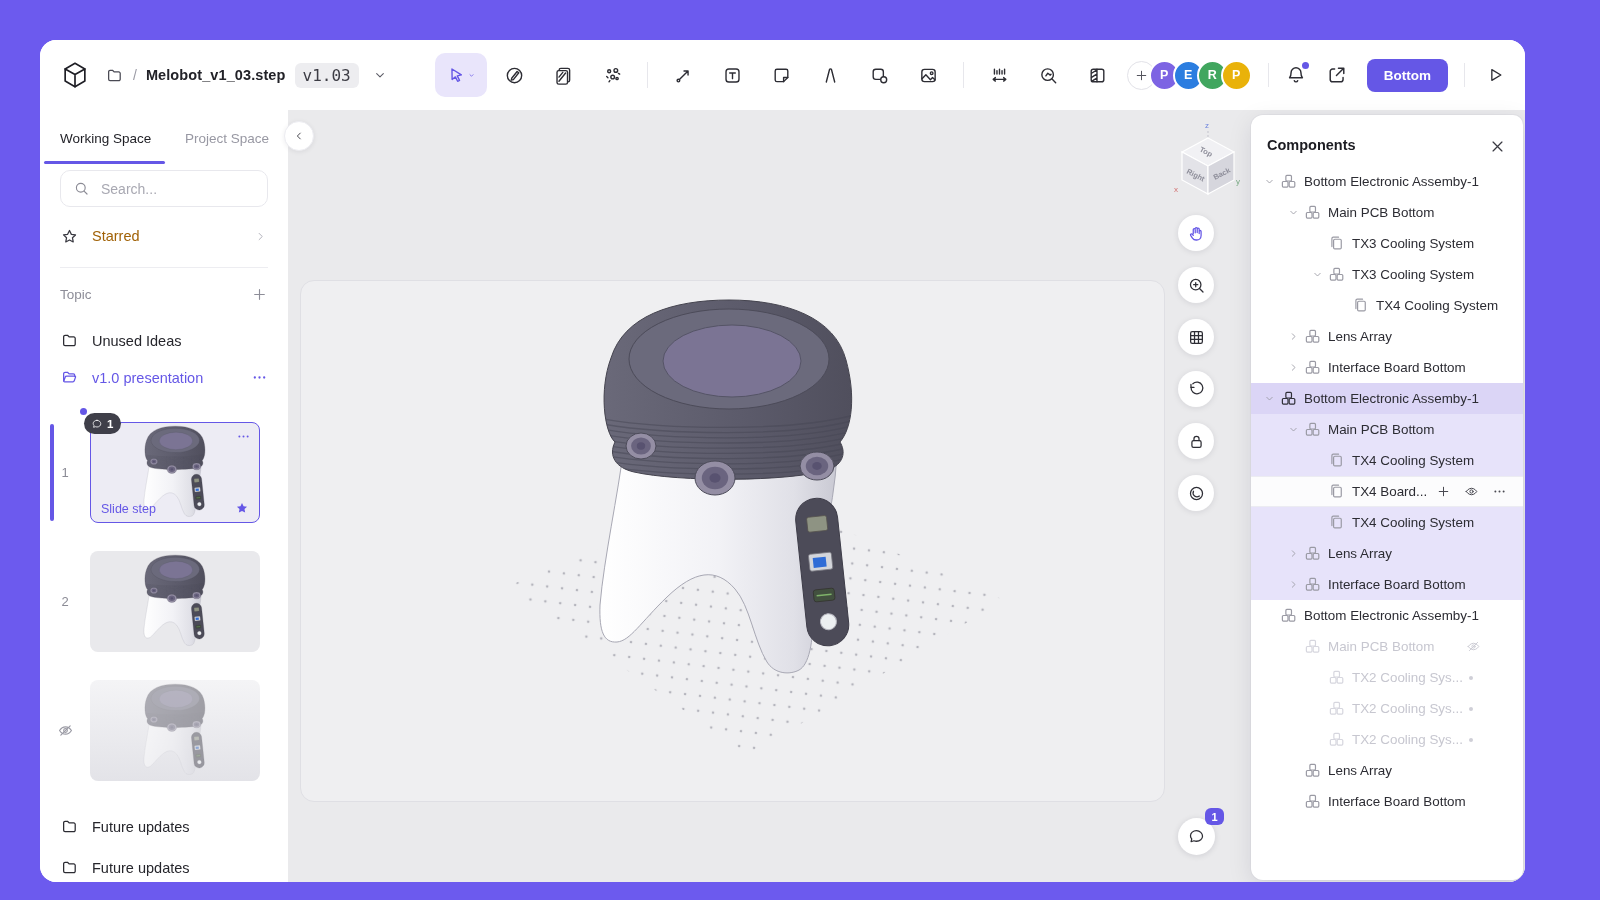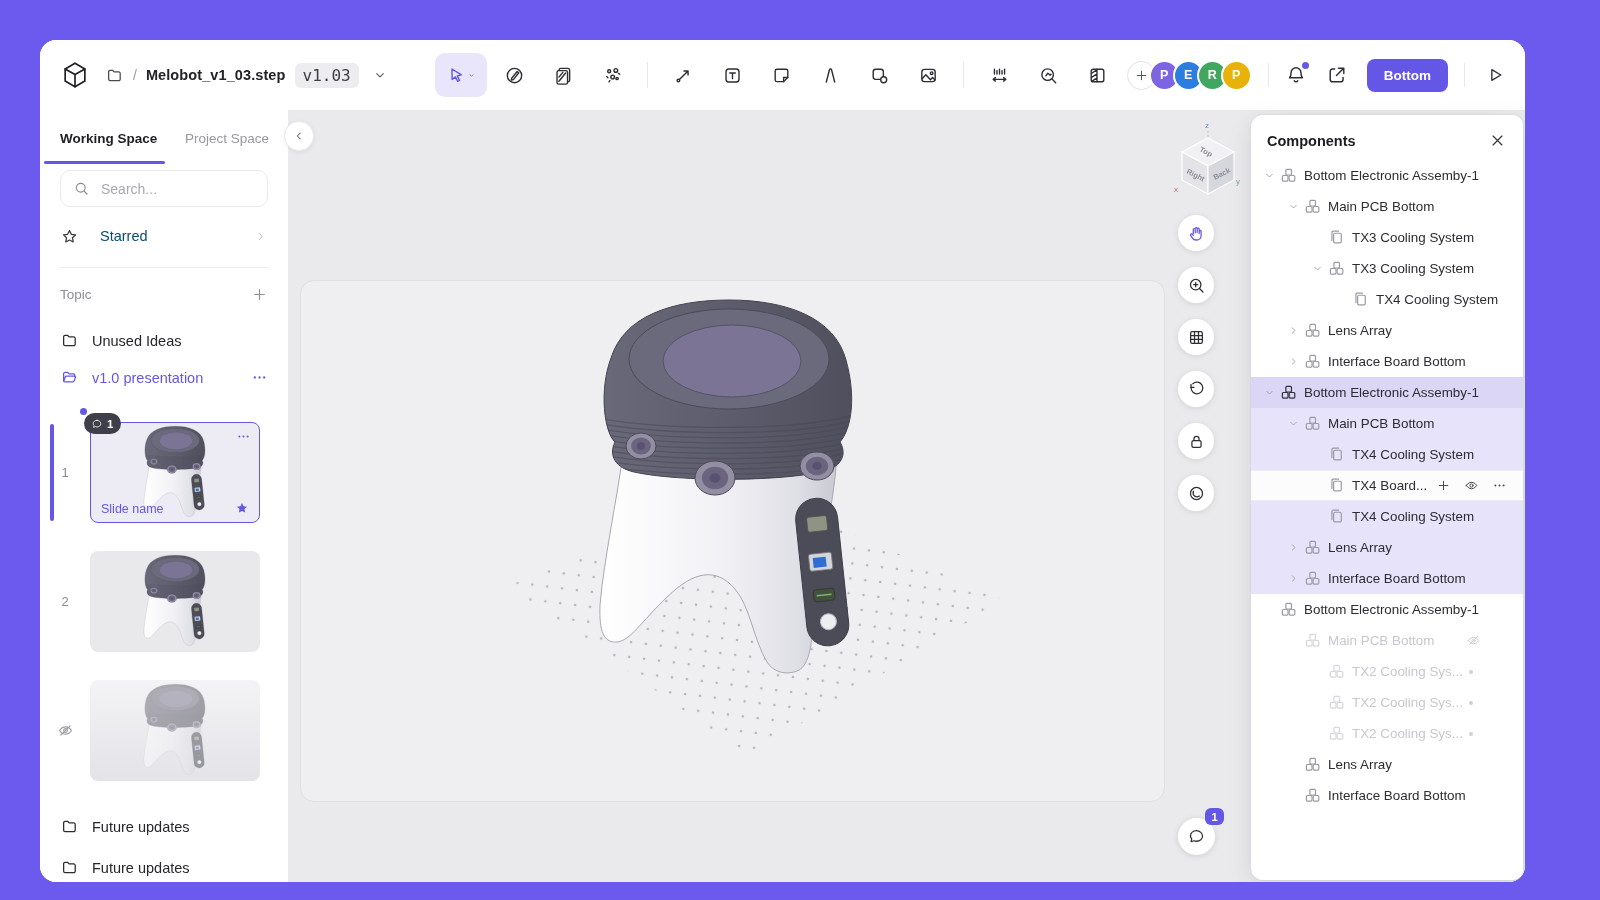--- a/index.html
+++ b/index.html
@@ -37,29 +37,29 @@
   .share-btn{width:22px;height:22px;color:#2d2d34;margin-left:8px;}
   .present-btn{border:none;background:var(--accent);color:#fff;font-family:inherit;font-size:13.5px;font-weight:600;padding:9px 17px;border-radius:8px;margin-left:8px;}
   .play-btn{width:20px;height:20px;color:#2d2d34;margin-left:4px;}
 
   
   .sidebar{position:absolute;left:0;top:70px;bottom:0;width:248px;background:#fff;z-index:3;overflow:visible;}
   .tabs{display:flex;height:54px;}
   .tab{position:relative;box-sizing:border-box;font-size:13.5px;color:#9898a3;padding-top:21px;}
   .tab1{width:125px;padding-left:20px;}
   .tab2{padding-left:20px;}
-  .tab.active{color:#1e1e24;font-weight:700;}
+  .tab.active{color:#1e1e24;font-weight:400;}
   .tab.active::after{content:"";position:absolute;left:4px;right:0;bottom:0;height:3px;background:var(--accent);border-radius:2px;}
   .collapse-btn{position:absolute;left:244px;top:81px;width:28px;height:28px;border-radius:50%;background:#fff;border:1px solid #ececf1;box-shadow:0 1px 5px rgba(20,20,40,.08);display:flex;align-items:center;justify-content:center;color:#3a3a42;z-index:6;}
   .collapse-btn .icon{width:14px;height:14px;}
   .search-box{margin:6px 20px 0;height:37px;border:1px solid #e8e8ed;border-radius:10px;display:flex;align-items:center;padding:0 12px;gap:9px;box-sizing:border-box;}
   .search-box .icon{width:17px;height:17px;color:#8b8b95;}
   .search-input{border:none;outline:none;font-family:inherit;font-size:14px;color:#6d28d9;width:100%;background:transparent;}
   .search-input::placeholder{color:#a8a8b2;}
-  .starred-row{margin:10px 20px 0;height:38px;display:flex;align-items:center;gap:21px;font-size:14.5px;color:#0c4a6e;}
+  .starred-row{margin:10px 20px 0;height:38px;display:flex;align-items:center;gap:13px;font-size:14.5px;color:#a16207;}
   .starred-row .star{width:19px;height:19px;color:#3a3a42;}
   .starred-row .chev{width:15px;height:15px;color:#b4b4bd;margin-left:auto;}
   .side-divider{height:1px;background:#ededf1;margin:12px 20px;}
   .topic-head{margin:14px 20px 16px;display:flex;align-items:center;font-size:13.5px;color:#8d8d98;height:24px;}
   .topic-head .icon{width:17px;height:17px;margin-left:auto;color:#8d8d98;}
   .folder-row{margin:0 20px;height:37px;display:flex;align-items:center;gap:13px;font-size:14.5px;color:#26262c;}
   .folder-row .f-icon{width:19px;height:19px;color:#2c2c33;}
   .folder-row.active{color:var(--accent);}
   .folder-row.active .f-icon{color:var(--accent);}
   .folder-row .more{width:17px;height:17px;margin-left:auto;color:var(--accent);}
@@ -93,21 +93,21 @@
   .vp-tool{width:36px;height:36px;border-radius:50%;background:#fff;box-shadow:0 1px 6px rgba(20,20,40,.10);display:flex;align-items:center;justify-content:center;color:#2e2e35;}
   .vp-tool .icon{width:19px;height:19px;}
   .vp-tool.active{color:var(--accent);}
   .comment-fab{position:absolute;left:890px;top:708px;width:37px;height:37px;border-radius:50%;background:#fff;box-shadow:0 1px 6px rgba(20,20,40,.12);display:flex;align-items:center;justify-content:center;color:#2e2e35;}
   .comment-fab .icon{width:19px;height:19px;}
   .comment-badge{position:absolute;left:917px;top:698px;min-width:9px;height:17px;border-radius:6px;background:var(--accent);color:#fff;font-size:11px;font-weight:600;display:flex;align-items:center;justify-content:center;padding:0 5px;}
   .vcube text{font-family:"Liberation Sans",sans-serif;}
 
   
   .components{position:absolute;top:75px;right:2px;bottom:2px;width:272px;background:#fff;border-radius:12px 10px 10px 12px;box-shadow:0 6px 24px rgba(20,20,50,.10),0 0 0 1px rgba(20,20,50,.03);z-index:5;display:flex;flex-direction:column;box-sizing:border-box;}
-  .comp-head{display:flex;align-items:center;padding:16px 16px 10px;}
+  .comp-head{display:flex;align-items:flex-start;padding:22px 16px 10px;}
   .comp-title{font-size:14.5px;font-weight:700;color:#1c1c22;flex:1;}
   .comp-close{width:19px;height:19px;color:#3a3a42;}
   .comp-body{flex:1;overflow:hidden;}
   .c-row{height:31px;display:flex;align-items:center;padding-right:10px;font-size:13.4px;color:#2c2c33;box-sizing:border-box;}
   .c-chev{width:21px;height:14px;color:#9a9aa4;}
   .c-chev svg{width:13px;height:13px;}
   .c-icon{width:17px;height:17px;margin-right:7px;color:#9a9aa4;}
   .c-label{white-space:nowrap;overflow:hidden;}
   .c-row.sel{background:var(--sel,#e7e3fa);}
   .c-row.sel-head{background:var(--selhead,#dbd5f6);}
@@ -411,21 +411,21 @@
                 </span>
                 <span>1</span>
               </span>
               <span class="thumb-more icon">
                 <svg viewBox="0 0 24 24" fill="none" stroke="currentColor" stroke-width="1.6" stroke-linecap="round" stroke-linejoin="round">
                   <circle cx="5.4" cy="12" r="1.6" fill="currentColor" stroke="none"></circle>
                   <circle cx="12" cy="12" r="1.6" fill="currentColor" stroke="none"></circle>
                   <circle cx="18.6" cy="12" r="1.6" fill="currentColor" stroke="none"></circle>
                 </svg>
               </span>
-              <span class="thumb-name">Slide name</span>
+              <span class="thumb-name">Slide step</span>
               <span class="thumb-star icon">
                 <svg viewBox="0 0 24 24" fill="none" stroke="currentColor" stroke-width="1.6" stroke-linecap="round" stroke-linejoin="round">
                   <path d="M12 4.4l2.35 4.9 5.25.72-3.85 3.66.95 5.22L12 16.4l-4.7 2.5.95-5.22L4.4 10l5.25-.72z" fill="currentColor" stroke="none"></path>
                 </svg>
               </span>
             </div>
           </div>
           <div class="slide-row s2">
             <div class="slide-gutter">
               <span>2</span>

